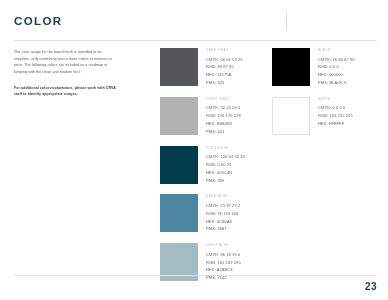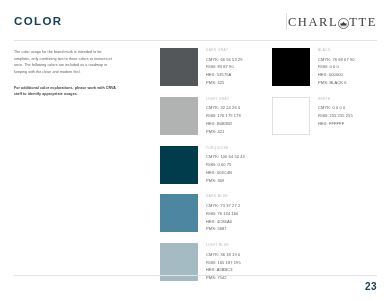--- a/index.html
+++ b/index.html
@@ -173,31 +173,20 @@
 </head>
 <body>
 
 <div class="page">
 
   <div class="header">
     <div class="page-title">COLOR</div>
 
     <div class="logo-divider"></div>
 
-    <div class="logo">
-      <span class="logo-text">CHARL</span>
-      <span class="logo-crown">
-        <svg viewBox="0 0 24 24" aria-hidden="true">
-          <circle cx="12" cy="12" r="11" fill="none" stroke="#3d3d3d" stroke-width="1.6"></circle>
-          <path d="M5.5 15.2 L5.5 10.4 L8.2 12.4 L12 8.4 L15.8 12.4 L18.5 10.4 L18.5 15.2 Z" fill="#3d3d3d"></path>
-          <rect x="5.5" y="16.1" width="13" height="1.7" fill="#3d3d3d"></rect>
-        </svg>
-      </span>
-      <span class="logo-text">TTE</span>
-    </div>
 
     <div class="header-rule"></div>
   </div>
 
   <div class="intro">
     <p>The color usage for the brand mark is intended to be simplistic, only combining two to three colors or textures at once. The following colors are included as a roadmap in keeping with the clean and modern feel.</p>
     <p class="bold">For additional color explorations, please work with CRVA staff to identify appropriate usages.</p>
   </div>
 
   <div class="col-mid">

